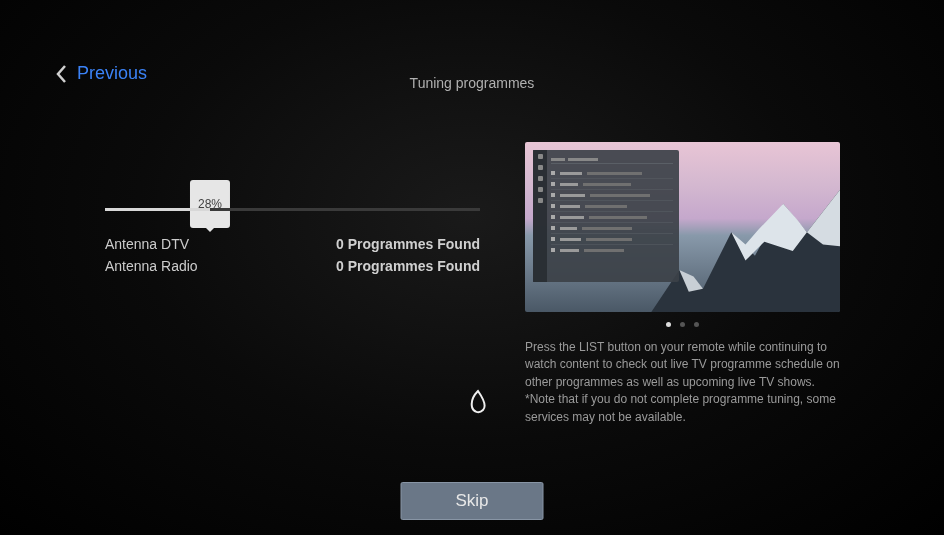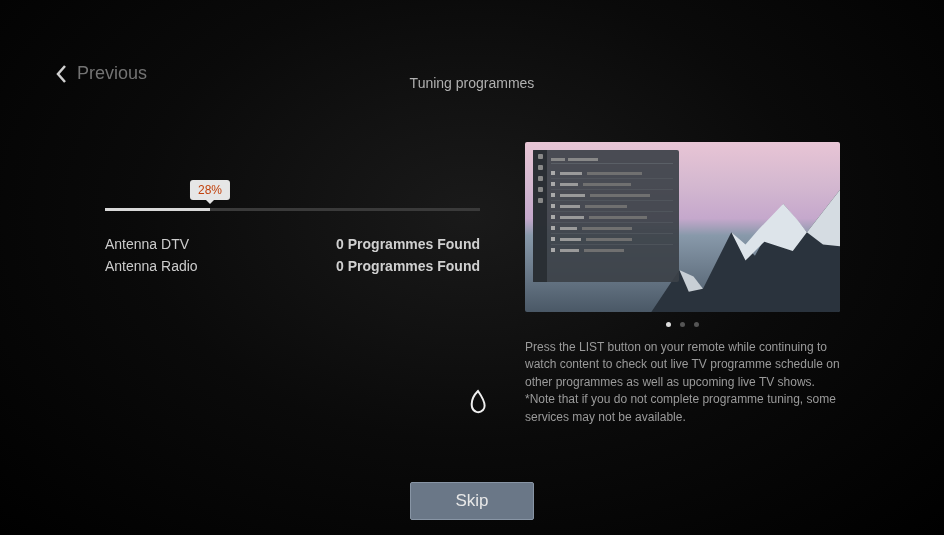--- a/index.html
+++ b/index.html
@@ -12,21 +12,21 @@
   }
   
   .header { position: absolute; top: 55px; left: 0; right: 0; }
   .back-button {
     position: absolute;
     left: 55px;
     top: 8px;
     display: flex;
     align-items: center;
     gap: 10px;
-    color: #737373;
+    color: #3b82f6;
     font-size: 18px;
     cursor: pointer;
   }
   .chevron-left { width: 12px; height: 20px; stroke: #d0d0d0; stroke-width: 2.5; fill: none; }
   .title {
     text-align: center;
     color: #e8e8e8;
     font-size: 30px;
     font-weight: 400;
     letter-spacing: 0.5px;
@@ -45,23 +45,23 @@
     width: 375px;
   }
   .channel-label { color: #bcbcbc; font-size: 13px; letter-spacing: 1px; }
   
   .progress-wrap { position: relative; margin-top: 48px; }
   .progress-tooltip {
     position: absolute;
     top: -28px;
     transform: translateX(-50%);
     background: #e6e6e6;
-    color: #c2410c;
+    color: #404040;
     font-size: 12px;
-    padding: 3px 8px;
+    padding: 17px 8px;
     border-radius: 3px;
     font-weight: 500;
   }
   .progress-tooltip::after {
     content: '';
     position: absolute;
     bottom: -4px;
     left: 50%;
     transform: translateX(-50%);
     border: 4px solid transparent;
@@ -162,21 +162,21 @@
     top: 388px;
     width: 22px; height: 28px;
   }
   .cursor-icon svg { stroke: #eee; stroke-width: 2; fill: none; }
 
   .skip-button {
     position: absolute;
     left: 50%;
     transform: translateX(-50%);
     bottom: 15px;
-    width: 124px;
+    width: 143px;
     height: 38px;
     background: #6a7787;
     border: 1px solid #8895a5;
     color: #e8e8e8;
     font-size: 17px;
     display: flex;
     align-items: center;
     justify-content: center;
     border-radius: 2px;
     cursor: pointer;

